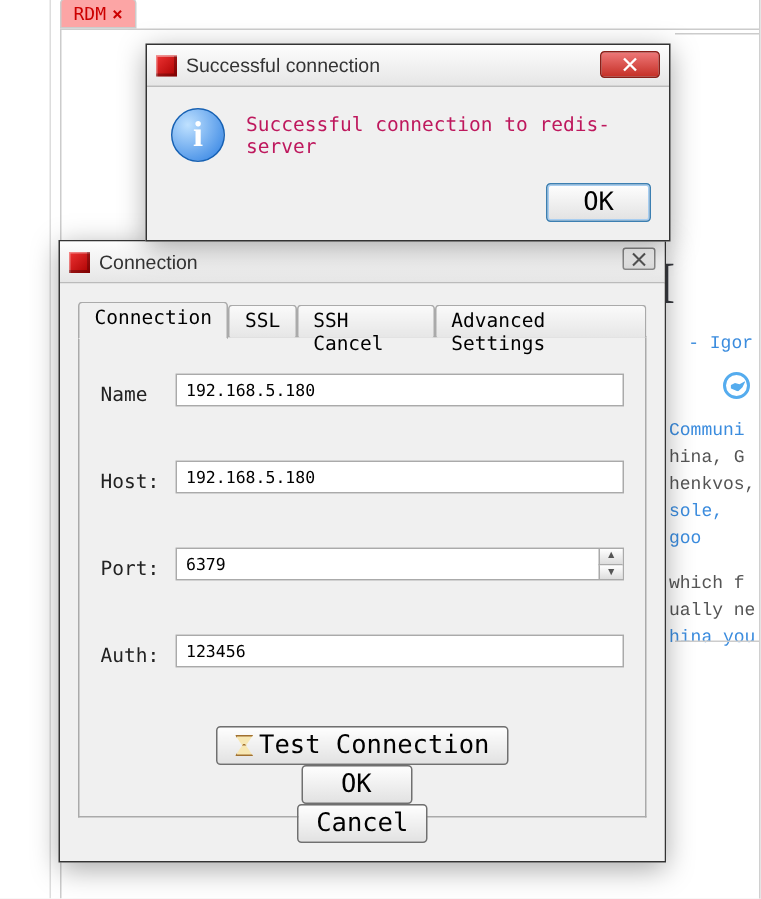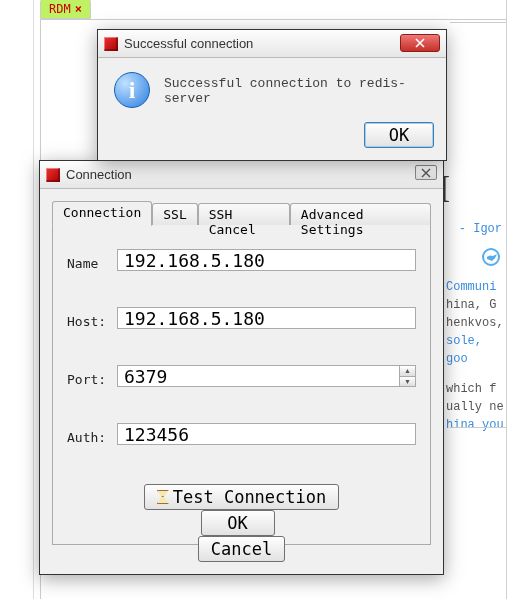--- a/index.html
+++ b/index.html
@@ -24,21 +24,21 @@
     border-bottom: 1px solid #ccc;
     width: 100%;
     background: #fff;
   }
   .tab-rdm {
     padding: 2px 8px;
     border: 1px solid #ccc;
     border-top-left-radius: 3px; border-top-right-radius: 3px;
     margin-top: -1px;
     display: flex; align-items: center; gap:4px;
-    background: #bef264;
+    background: #fca5a5;
     font-family: monospace;
   }
   .tab-rdm span.txt { color: #c00; }
   .close-x { color:#c00; font-weight:bold; }
   .content-area {
     position: absolute; top: 20px; left: 40px; right:0; bottom:0;
     border-left:1px solid #ccc;
   }
   .vline { position:absolute; top:0; bottom:0; left:33px; width:1px; background:#ddd;}
   .bg-heading {
@@ -111,21 +111,21 @@
     font-family: monospace;
   }
   .info-icon {
     width:36px; height:36px; border-radius:50%;
     background: radial-gradient(circle at 30% 30%, #bfe1ff, #2a7de1);
     color:#fff; font-family:Georgia,serif; font-weight:bold; font-size:24px;
     display:flex;align-items:center;justify-content:center;
     border:1px solid #1560b3;
     flex-shrink:0;
   }
-  #alert .msg { padding-top:4px; font-size:13px; color:#404040;font-family:Liberation Mono, monospace;}
+  #alert .msg { padding-top:4px; font-size:13px; color:#be185d;}
   #alert .btnrow { display:flex; justify-content:flex-end; padding:4px 12px 12px;}
   .btn {
     min-width:70px; height:22px;
     border:1px solid #707070;
     background:linear-gradient(#fefefe,#e2e2e2);
     border-radius:3px;
     font-size:17px; color:#000;
     display:inline-flex; align-items:center; justify-content:center;
     padding:12px 12px; cursor:default;
     font-family: monospace;
@@ -158,21 +158,21 @@
     padding: 24px 14px 10px 14px;
     background:#f0f0f0;
   }
   .frow { display:flex; align-items:flex-end; margin-bottom:36px; }
   .frow label {
     width:50px; font-family: monospace; font-size:13px; color:#222;
     flex-shrink: 0;
   }
   .frow input {
     flex:1; height:22px; border:1px solid #aaa; padding:2px 6px;
-    font-family: monospace; font-size:18px; background:#fff;
+    font-family: monospace; font-size:11px; background:#fff;
   }
   .spin-wrap { position:relative; flex:1; display:flex;}
   .spin-wrap input { flex:1; padding-right:18px;}
   .spinbtns {
     position:absolute; right:1px; top:1px; bottom:1px; width:16px;
     display:flex; flex-direction:column;
   }
   .spinbtns div{
     flex:1; border-left:1px solid #aaa; background:linear-gradient(#fff,#ddd);
     display:flex;align-items:center;justify-content:center; font-size:7px; color:#555;

